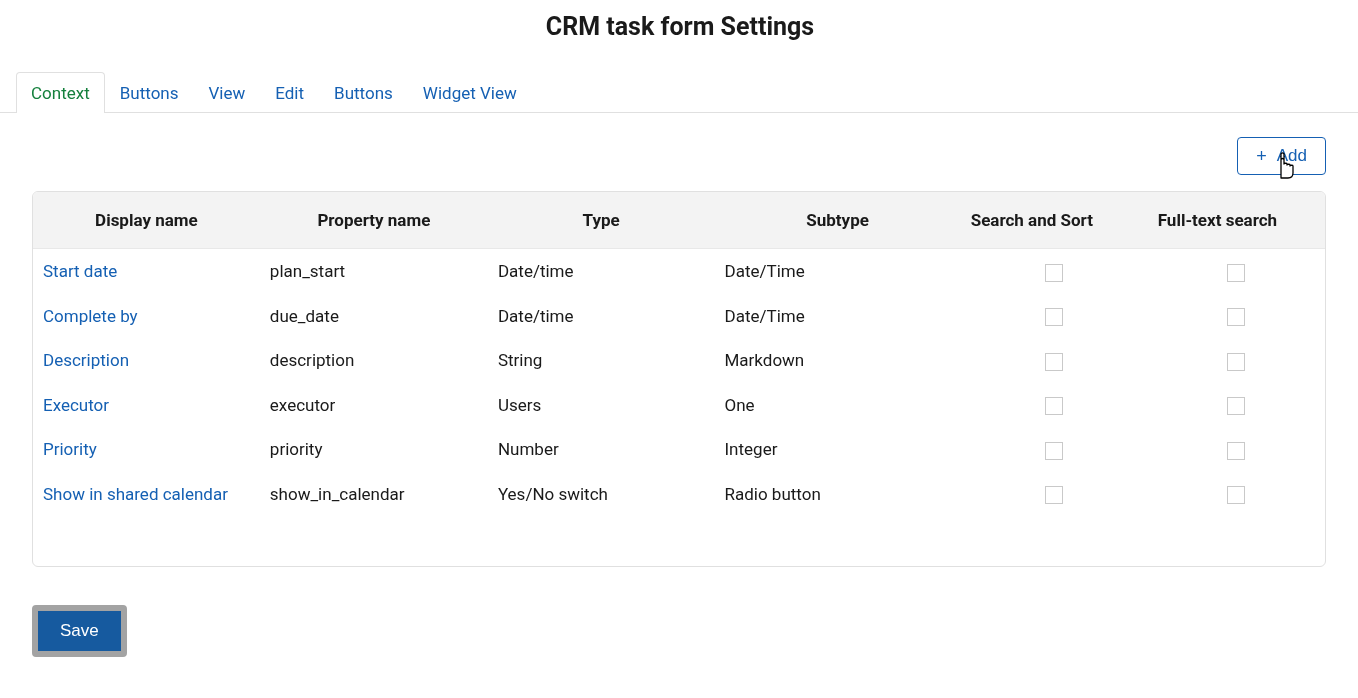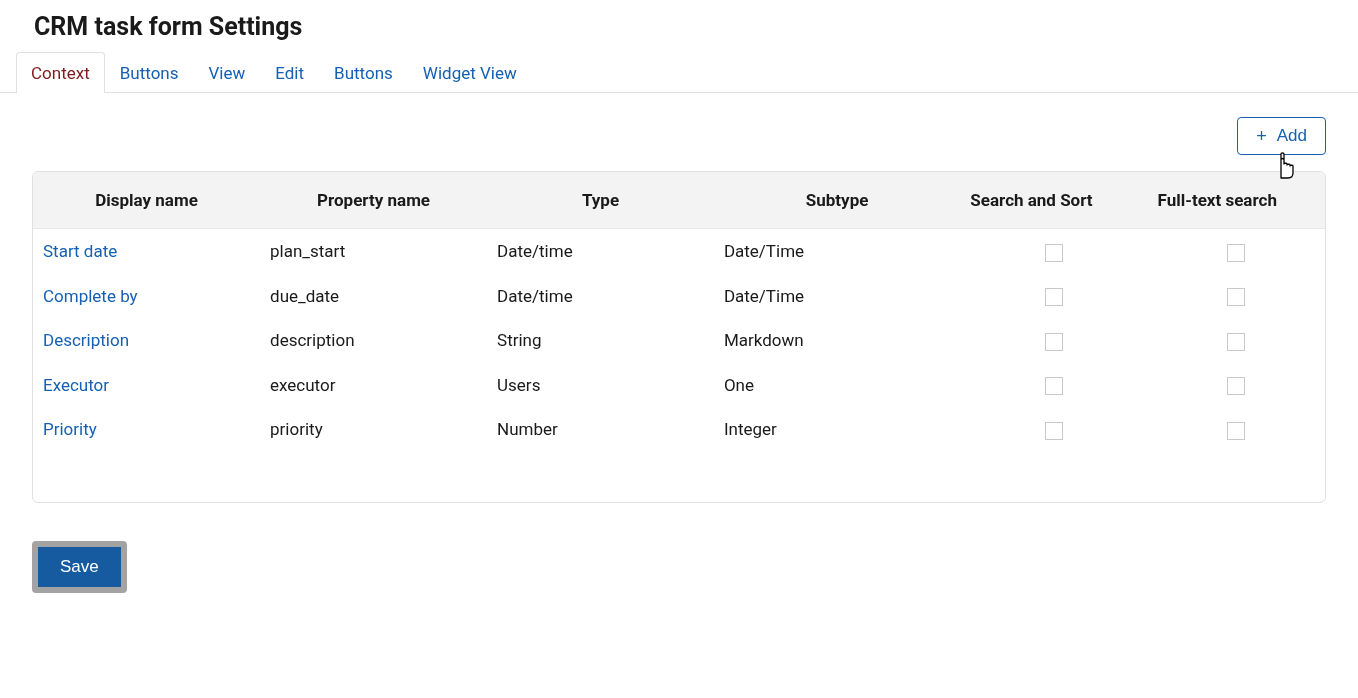--- a/index.html
+++ b/index.html
@@ -14,20 +14,21 @@
     overflow: hidden;
   }
   .dialog {
     position: relative;
     padding: 12px 32px 20px 32px;
   }
   .title-row {
     display: flex;
     align-items: center;
     padding: 0 0 6px 0;
+    flex-direction: column;
   }
   .title {
     font-size: 25px;
     font-weight: 700;
     padding-left: 2px;
   }
   .title-icons {
     display: flex;
     align-items: center;
     gap: 16px;
@@ -44,21 +45,21 @@
     padding: 10px 14px 10px 14px;
     font-size: 17px;
     color: #1560b3;
     cursor: pointer;
     border: 1px solid transparent;
     border-bottom: none;
     position: relative;
     top: 1px;
   }
   .tab.active {
-    color: #7f1d1d;
+    color: #15803d;
     border-color: #e0e0e0;
     border-top-left-radius: 4px;
     border-top-right-radius: 4px;
     background: #fff;
   }
 
   .toolbar {
     display: flex;
     justify-content: flex-end;
     padding: 24px 0 12px 0;
@@ -241,20 +242,28 @@
             <td class="center"><span class="chk"></span></td>
           </tr>
           <tr>
             <td class="col-display"><span class="link">Priority</span></td>
             <td>priority</td>
             <td>Number</td>
             <td>Integer</td>
             <td class="center"><span class="chk"></span></td>
             <td class="center"><span class="chk"></span></td>
           </tr>
+          <tr>
+            <td class="col-display"><span class="link">Show in shared calendar</span></td>
+            <td>show_in_calendar</td>
+            <td>Yes/No switch</td>
+            <td>Radio button</td>
+            <td class="center"><span class="chk"></span></td>
+            <td class="center"><span class="chk"></span></td>
+          </tr>
         </tbody>
     </table>
   </div>
 
   <div class="footer">
     <button class="btn-primary">Save</button>
   </div>
 
   <div class="cursor-overlay">
     <svg viewBox="0 0 30 34">

